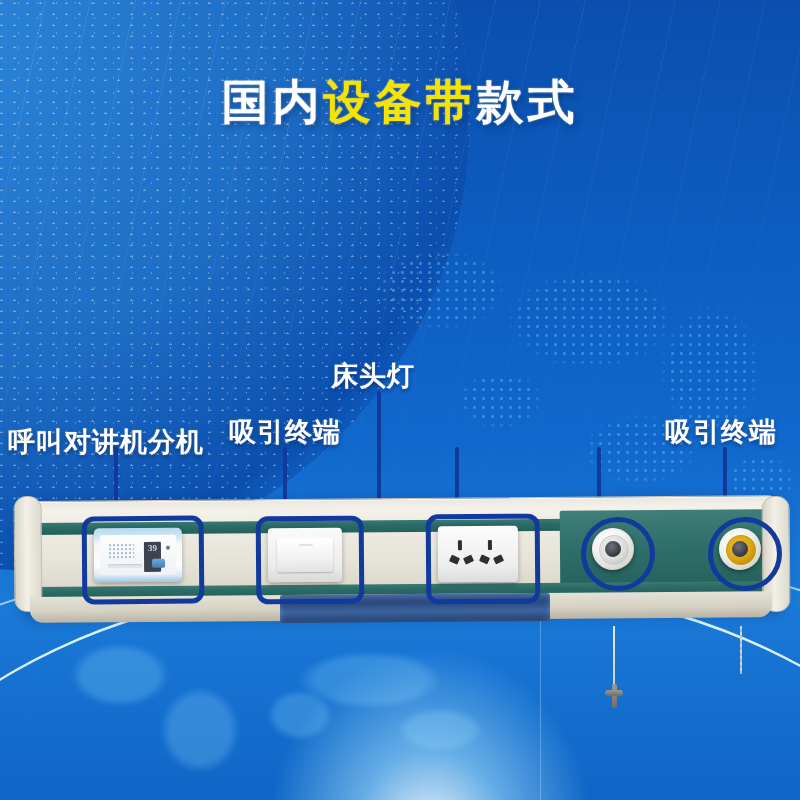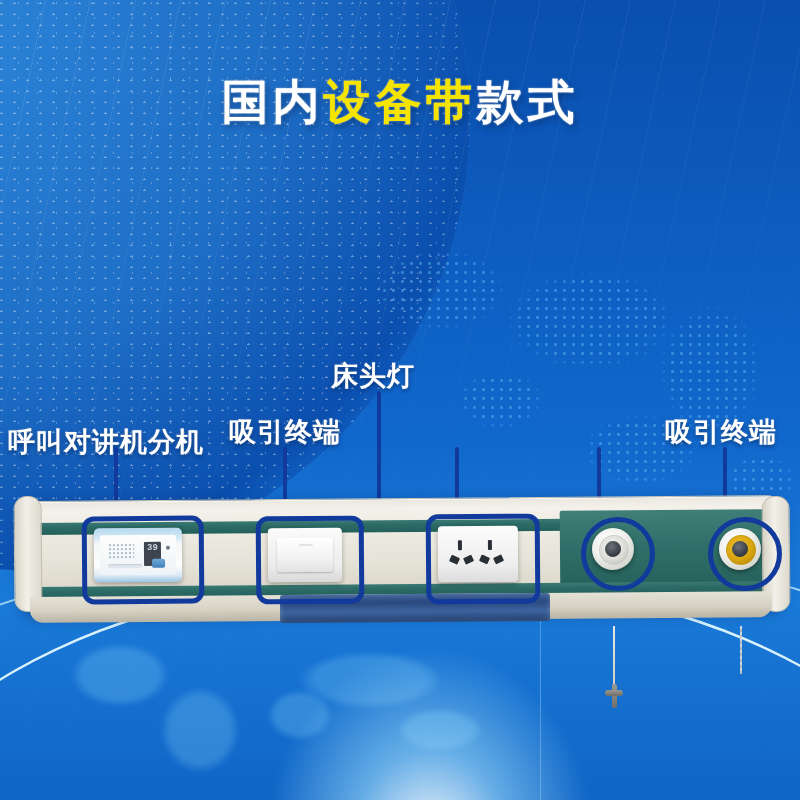--- a/index.html
+++ b/index.html
@@ -144,23 +144,23 @@
 
   
   .dev{position:absolute;transform:rotate(-0.45deg);}
   .intercom{left:72px;top:30px;width:88px;height:54px;border-radius:5px;
     background:linear-gradient(180deg,#b6d9ef 0%,#cfe6f5 16%,#f6f7f8 30%,#fdfdfd 70%,#dbe9f4 88%,#9cc6e4 100%);
     box-shadow:0 2px 5px rgba(0,0,0,.3);}
   .ic-face{position:absolute;left:6px;top:7px;width:76px;height:40px;
     background:linear-gradient(180deg,#fdfdfd,#eef3f7);border-radius:2px;}
   .ic-speaker{position:absolute;left:8px;top:8px;width:26px;height:16px;
     background:radial-gradient(circle,#9fb3c2 0.9px,transparent 1.1px);background-size:4px 4px;opacity:.85;}
-  .ic-disp{position:absolute;left:44px;top:7px;width:17px;height:24px;
+  .ic-disp{position:absolute;left:44px;top:7px;width:17px;height:30px;
     background:#3d4450;border-radius:1px;color:#cfd8e2;font-size:9px;
-    font-family:Liberation Mono, monospace;text-align:center;line-height:12px;font-weight:bold;}
+    font-family:Liberation Serif, serif;text-align:center;line-height:12px;font-weight:bold;}
   .ic-led{position:absolute;left:66px;top:11px;width:4px;height:4px;border-radius:50%;
     background:#6d7683;}
   .ic-btn{position:absolute;left:52px;top:24px;width:13px;height:9px;border-radius:2px;
     background:linear-gradient(180deg,#6fa8d8,#3f7fb8);}
   .ic-slot{position:absolute;left:8px;top:29px;width:34px;height:4px;border-radius:2px;
     background:#dfe6ec;box-shadow:inset 0 1px 1px rgba(0,0,0,.12);}
 
   .switch{left:246px;top:30px;width:74px;height:54px;border-radius:4px;
     background:linear-gradient(180deg,#fbfbfb,#ececec 70%,#d9d9d9);
     box-shadow:0 2px 5px rgba(0,0,0,.3);}

